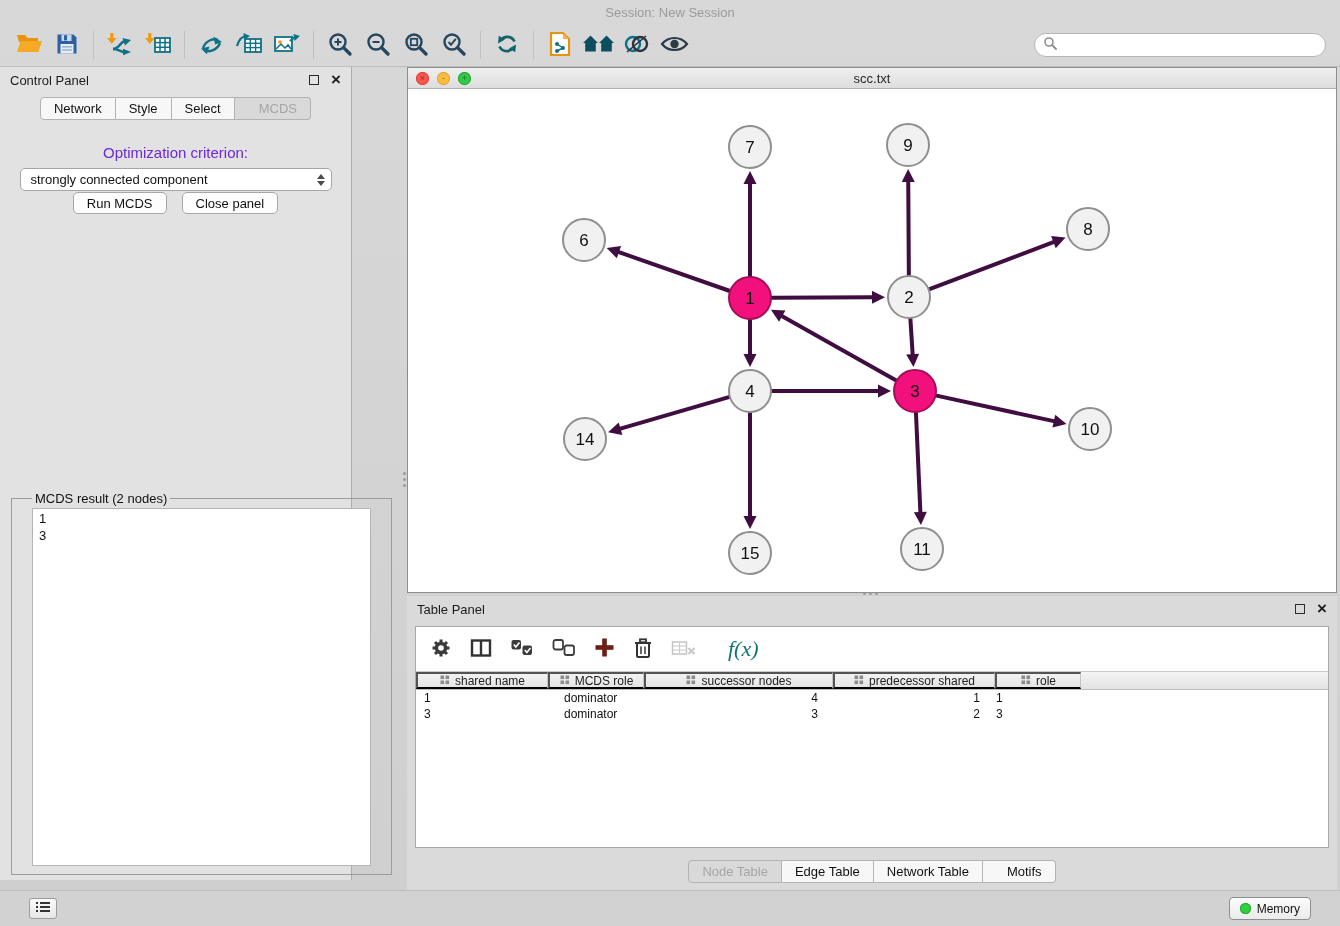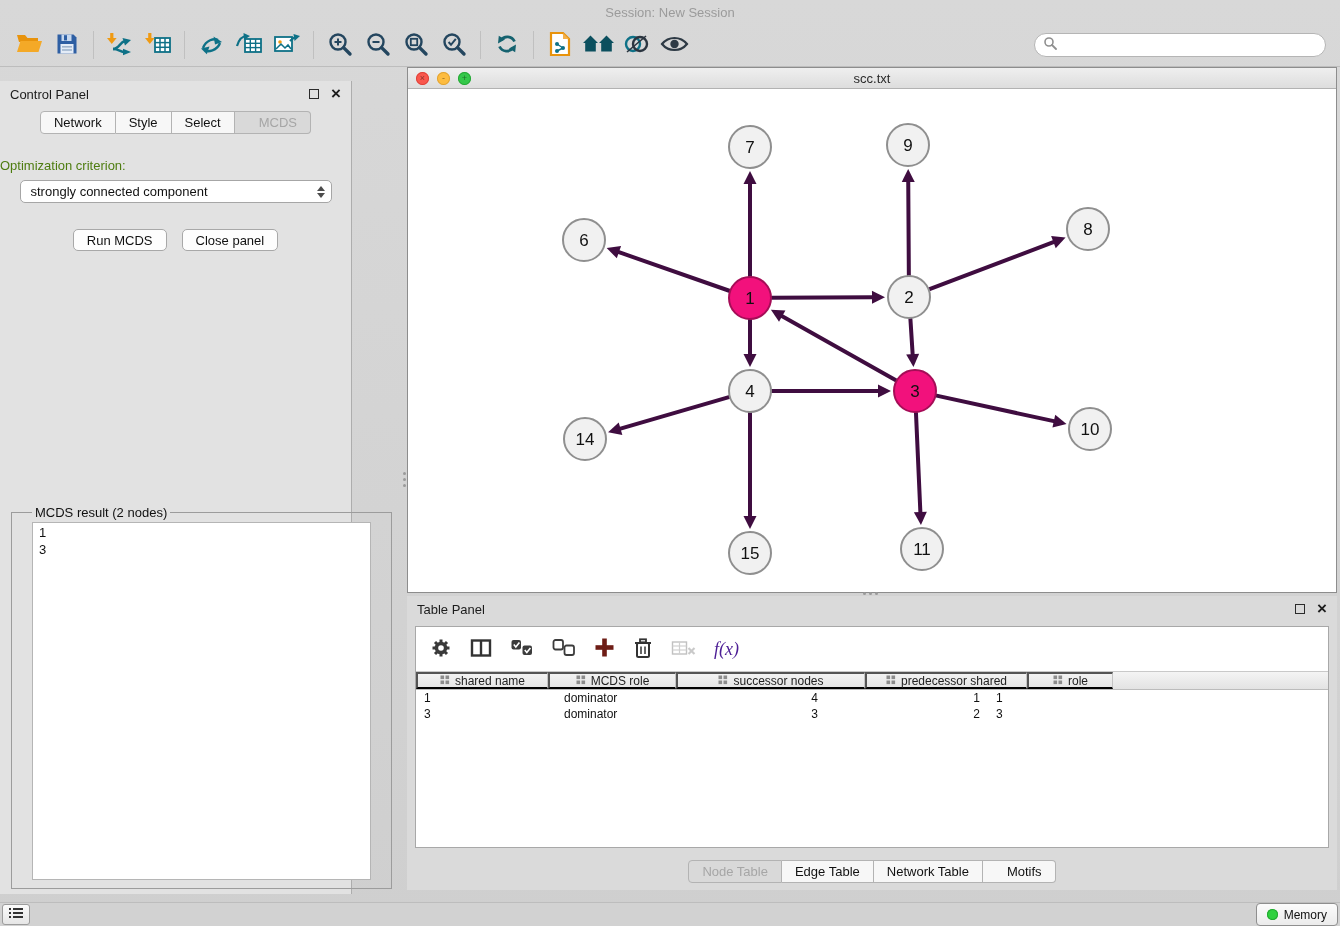--- a/index.html
+++ b/index.html
@@ -9,66 +9,66 @@
 
   
   .titlebar { height:24px; text-align:center; font-size:13px; color:#9b9b9b; line-height:26px; }
   .toolbar { position:absolute; top:24px; left:0; right:0; height:43px; display:flex; align-items:center; padding:0 10px; border-bottom:1px solid #bdbdbd; }
   .tbtn { width:38px; height:34px; display:flex; align-items:center; justify-content:center; background:transparent; border:none; }
   .sep { width:1px; height:28px; background:#c0c0c0; margin:0 7px; }
   .search { margin-left:auto; margin-right:4px; width:292px; height:24px; background:#fff; border:1px solid #b5b5b5; border-radius:13px; display:flex; align-items:center; padding:0 8px; gap:5px; }
   .search input { border:none; outline:none; flex:1; font-size:13px; background:transparent; }
 
   
-  .control-panel { position:absolute; left:0; top:81px; width:352px; height:813px; background:#e2e2e2; border-right:1px solid #adadad; }
+  .control-panel { position:absolute; left:0; top:67px; width:352px; height:813px; background:#e2e2e2; border-right:1px solid #adadad; }
   .panel-header { height:26px; display:flex; align-items:center; padding:0 10px; font-size:13px; color:#1c1c1c; }
   .panel-controls { margin-left:auto; display:flex; gap:12px; align-items:center; }
   .float-btn { width:10px; height:10px; border:1.6px solid #2b2b2b; background:transparent; }
   .close-btn { font-size:17px; font-weight:bold; color:#1c1c1c; line-height:10px; background:none; border:none; }
   .cp-tabs { display:flex; justify-content:center; margin-top:4px; }
   .tabseg { font-size:13px; padding:3px 13px; background:#f7f7f7; border:1px solid #b3b3b3; border-left:none; color:#111; font-family:"Liberation Sans",sans-serif; }
   .tabseg:first-child { border-left:1px solid #b3b3b3; border-radius:4px 0 0 4px; }
   .tabseg:last-child { border-radius:0 4px 4px 0;padding-left:24px; }
   .tabseg.active { background:#d9d9d9; color:#a6a6a6; }
-  .opt-label { text-align:left; font-size:13px; margin-top:24px; color:#4d7c0f; }
+  .opt-label { text-align:center; font-size:15px; margin-top:24px; color:#6d28d9; }
   .combo { width:312px; height:23px; margin:7px auto 0; background:#fff; border:1px solid #a6a6a6; border-radius:5px; display:flex; align-items:center; padding:0 6px 0 10px; font-size:13px; color:#111; }
   .combo .arrows { margin-left:auto; display:flex; flex-direction:column; gap:2px; }
   .tri { width:0; height:0; border-left:4px solid transparent; border-right:4px solid transparent; }
   .tri.up { border-bottom:5px solid #4c4c4c; }
   .tri.down { border-top:5px solid #4c4c4c; }
-  .btn-row { display:flex; justify-content:center; gap:15px; margin-top:26px; }
+  .btn-row { display:flex; justify-content:center; gap:15px; margin-top:1px; }
   .pushbtn { font-size:13px; height:22px; padding:0 13px; background:#fdfdfd; border:1px solid #a8a8a8; border-radius:5px; color:#111; font-family:"Liberation Sans",sans-serif; }
   fieldset.result-field { position:absolute; left:11px; top:424px; width:381px; height:384px; border:1px solid #9c9c9c; padding:2px 20px 5px; }
   fieldset.result-field legend { font-size:13px; padding:0 3px; color:#111; }
   .result-box { width:100%; height:calc(100% - 3px); background:#fff; border:1px solid #b5b5b5; font-size:13px; line-height:17px; padding:1px 6px; overflow:auto; color:#111; }
 
   
   .network-window { position:absolute; left:407px; top:67px; width:930px; height:526px; border:1px solid #8d8d8d; background:#fff; }
   .win-titlebar { height:21px; background:linear-gradient(#efefef,#dddddd); border-bottom:1px solid #b2b2b2; position:relative; display:flex; align-items:center; justify-content:center; font-size:13px; color:#2a2a2a; }
   .traffic { position:absolute; left:8px; top:4px; display:flex; gap:8px; }
   .light { width:13px; height:13px; border-radius:50%; display:flex; align-items:center; justify-content:center; font-size:9px; line-height:1; color:rgba(0,0,0,.45); border:none; padding:0; }
   .light.red { background:#f9574d; box-shadow:inset 0 0 0 1px #dd4038; }
   .light.yellow { background:#fdbc40; box-shadow:inset 0 0 0 1px #dfa233; }
   .light.green { background:#34c84a; box-shadow:inset 0 0 0 1px #27a536; }
   .canvas { position:absolute; left:0; right:0; top:21px; bottom:0; background:#fff; }
 
   
   .table-panel { position:absolute; left:407px; top:596px; width:930px; height:294px; background:#dadada; }
   .tp-inner { position:absolute; left:8px; right:8px; top:30px; bottom:42px; background:#fff; border:1px solid #a8a8a8; overflow:hidden; }
   .tp-toolbar { height:44px; display:flex; align-items:center; gap:18px; padding:0 14px; }
   .tpbtn { background:none; border:none; display:flex; align-items:center; justify-content:center; }
-  .fx { font-family:"Liberation Serif", serif; font-style:italic; font-size:18px; color:#4c1d95; }
+  .fx { font-family:"Liberation Serif", serif; font-style:italic; font-size:22px; color:#0f766e;margin-left:14px; }
   .header-row { display:flex; background:linear-gradient(#f4f4f4,#e3e3e3); border-top:1px solid #c9c9c9; border-bottom:1px solid #bcbcbc; height:19px; }
   .hcell { display:flex; align-items:center; justify-content:center; gap:5px; font-size:12px; color:#222; border-right:1px solid #c4c4c4; background:transparent; font-family:"Liberation Sans",sans-serif; }
   .trow { display:flex; height:16px; align-items:center; font-size:12px; color:#111; }
   .cell { padding:0 8px; overflow:hidden; white-space:nowrap; }
   .tp-tabs { position:absolute; bottom:7px; left:0; right:0; display:flex; justify-content:center; }
 
   
-  .statusbar { position:absolute; left:0; right:0; bottom:0; height:24px; border-top:1px solid #bdbdbd; display:flex; align-items:center; padding:0 2px; background:#d2d2d2; }
+  .statusbar { position:absolute; left:0; right:0; bottom:0; height:36px; border-top:1px solid #bdbdbd; display:flex; align-items:center; padding:0 29px; background:#d2d2d2; }
   .menu-btn { width:28px; height:21px; border:1px solid #9c9c9c; border-radius:3px; background:linear-gradient(#fbfbfb,#e6e6e6); display:flex; align-items:center; justify-content:center; }
   .memory-btn { margin-left:auto; height:23px; border:1px solid #8f8f8f; border-radius:4px; background:linear-gradient(#fcfcfc,#ebebeb); display:flex; align-items:center; gap:6px; padding:0 10px; font-size:12px; color:#111; font-family:"Liberation Sans",sans-serif; }
   .memdot { width:11px; height:11px; border-radius:50%; background:#2fd13f; box-shadow:inset 0 0 0 1px #23a931; }
 
   
   .grip-v { position:absolute; left:402px; top:464px; width:5px; height:30px; display:flex; flex-direction:column; align-items:center; justify-content:center; gap:3px; }
   .grip-v i, .grip-h i { width:3px; height:3px; background:#9a9a9a; border-radius:50%; display:block; }
   .grip-h { position:absolute; left:855px; top:591px; width:30px; height:5px; display:flex; align-items:center; justify-content:center; gap:3px; }
 </style>
 </head>
@@ -460,21 +460,21 @@
             <span><svg width="10" height="10" viewBox="0 0 10 10">
                 <g fill="#8c8c8c">
                   <rect x="0.5" y="0.5" width="3.6" height="3.6"></rect>
                   <rect x="5.5" y="0.5" width="3.6" height="3.6"></rect>
                   <rect x="0.5" y="5.5" width="3.6" height="3.6"></rect>
                   <rect x="5.5" y="5.5" width="3.6" height="3.6"></rect>
                 </g>
               </svg></span>
             <span>shared name</span>
           </button>
-          <button class="hcell" style="width: 128px;">
+          <button class="hcell" style="width: 96px;">
             <span><svg width="10" height="10" viewBox="0 0 10 10">
                 <g fill="#8c8c8c">
                   <rect x="0.5" y="0.5" width="3.6" height="3.6"></rect>
                   <rect x="5.5" y="0.5" width="3.6" height="3.6"></rect>
                   <rect x="0.5" y="5.5" width="3.6" height="3.6"></rect>
                   <rect x="5.5" y="5.5" width="3.6" height="3.6"></rect>
                 </g>
               </svg></span>
             <span>MCDS role</span>
           </button>

